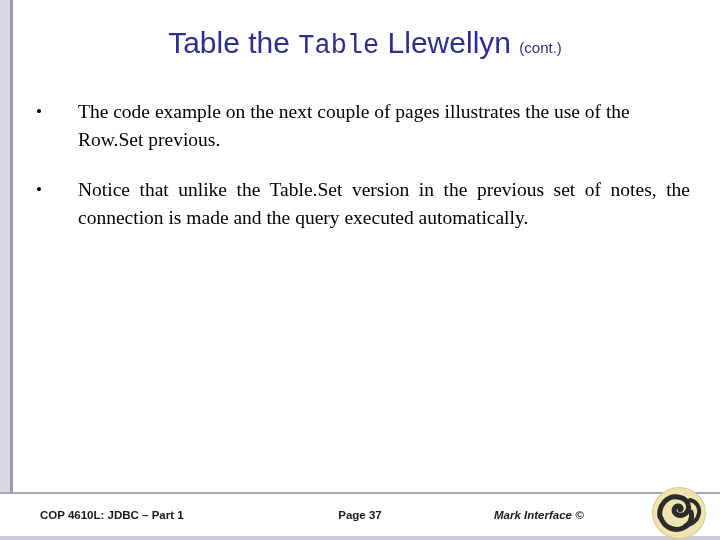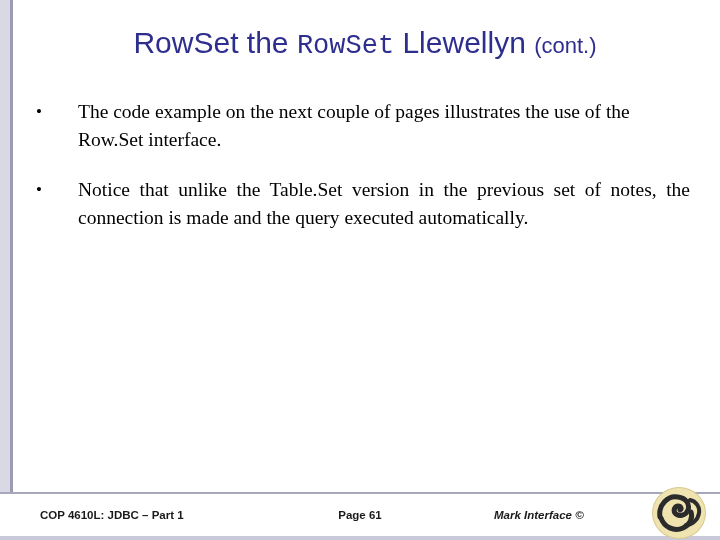--- a/index.html
+++ b/index.html
@@ -47,21 +47,21 @@
     font-family: "Liberation Sans", sans-serif;
     font-size: 30px;
     line-height: 38px;
     white-space: nowrap;
   }
   .title .mono {
     font-family: "Liberation Mono", monospace;
     font-size: 27px;
   }
   .title .cont {
-    font-size: 22px;
+    font-size: 15px;
   }
   .bullets {
     position: absolute;
     left: 30px;
     top: 98px;
     width: 660px;
   }
   .bullet-row {
     display: flex;
     align-items: flex-start;
@@ -167,44 +167,44 @@
 </style>
 </head>
 <body>
 
 <div class="slide">
 
   <div class="left-bar-outer"></div>
   <div class="left-bar-inner"></div>
 
   <div class="title">
-    <span>RowSet the </span><span class="mono">RowSet</span><span> Llewellyn </span><span class="cont">(cont.)</span>
+    <span>Table the </span><span class="mono">Table</span><span> Llewellyn </span><span class="cont">(cont.)</span>
   </div>
 
   <div class="bullets">
 
     <div class="bullet-row">
       <div class="bullet-mark">•</div>
-      <div class="bullet-text nojust">The code example on the next couple of pages illustrates the use of the Row.Set interface.</div>
+      <div class="bullet-text nojust">The code example on the next couple of pages illustrates the use of the Row.Set previous.</div>
     </div>
 
     <div class="bullet-row">
       <div class="bullet-mark">•</div>
       <div class="bullet-text">Notice that unlike the Table.Set version in the previous set of notes, the connection is made and the query executed automatically.</div>
     </div>
 
   </div>
 
   <div class="footer-rule-top"></div>
   <div class="footer-band"></div>
   <div class="footer-rule-bottom"></div>
 
   <div class="footer">
     <div class="footer-left">COP 4610L: JDBC – Part 1</div>
-    <div class="footer-center">Page 61</div>
+    <div class="footer-center">Page 37</div>
     <div class="footer-right">Mark Interface ©</div>
   </div>
 
   <div class="logo">
     <div class="logo-circle"></div>
     <svg class="scroll-dark" width="56" height="50" viewBox="0 0 56 50">
       <path d="M8 30 C6 18, 16 8, 26 10 C34 11, 38 17, 36 23 C34 29, 26 30, 23 26 C21 23, 23 19, 26 19 C29 19, 30 22, 28 23" fill="none" stroke="#2b2b2b" stroke-width="5" stroke-linecap="round"></path>
       <path d="M9 31 C12 40, 22 45, 31 41 C38 38, 41 31, 39 25" fill="none" stroke="#2b2b2b" stroke-width="5" stroke-linecap="round"></path>
       <path d="M38 13 C44 14, 48 20, 47 26 C46 33, 40 38, 34 38" fill="none" stroke="#2b2b2b" stroke-width="4" stroke-linecap="round"></path>
     </svg>

